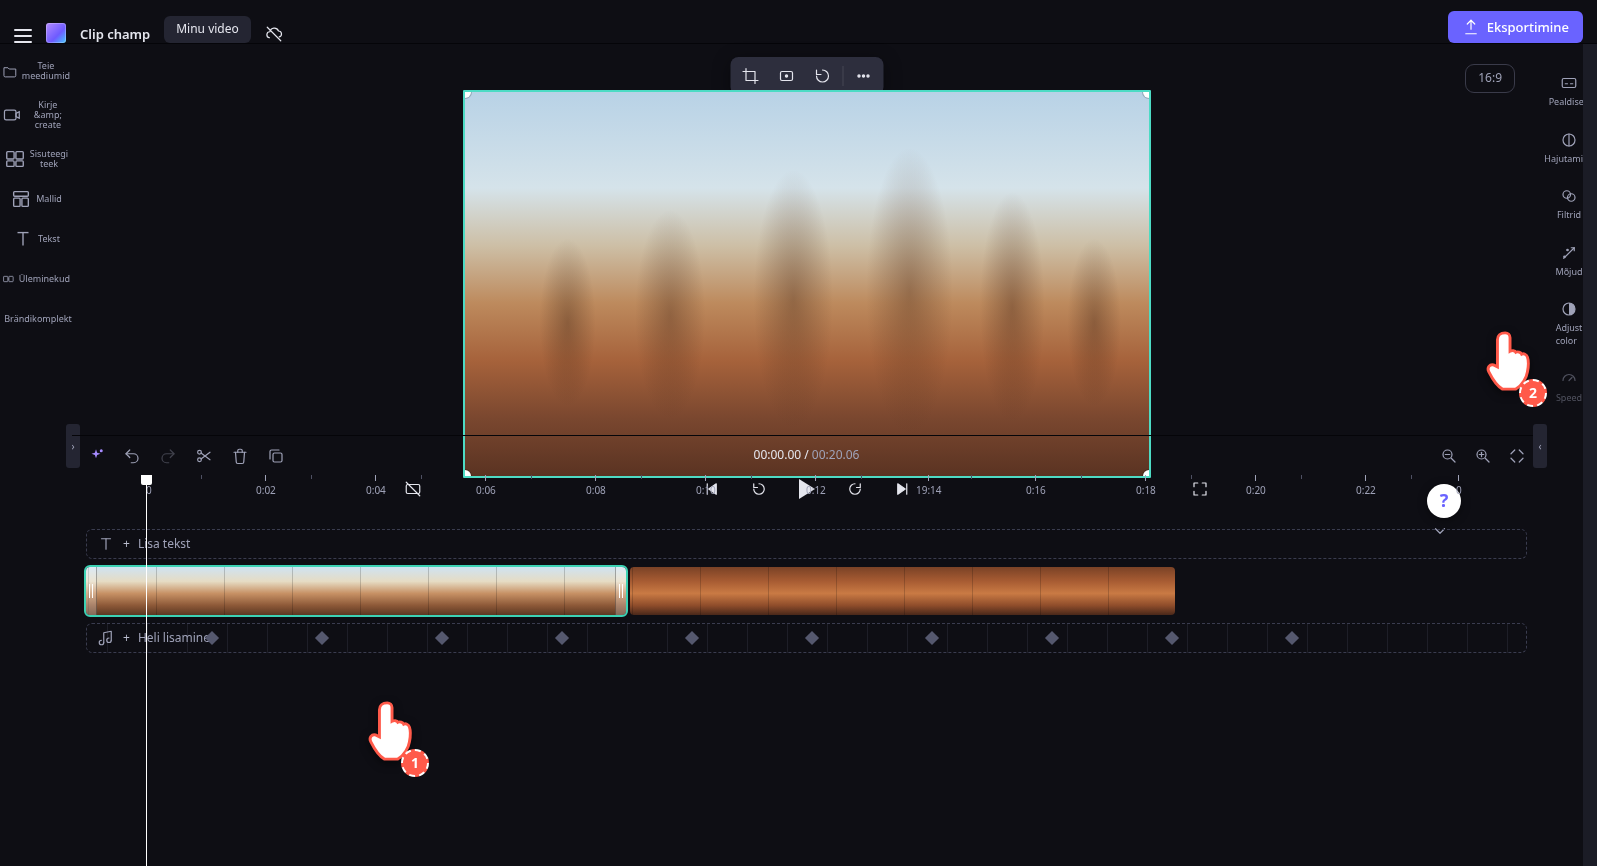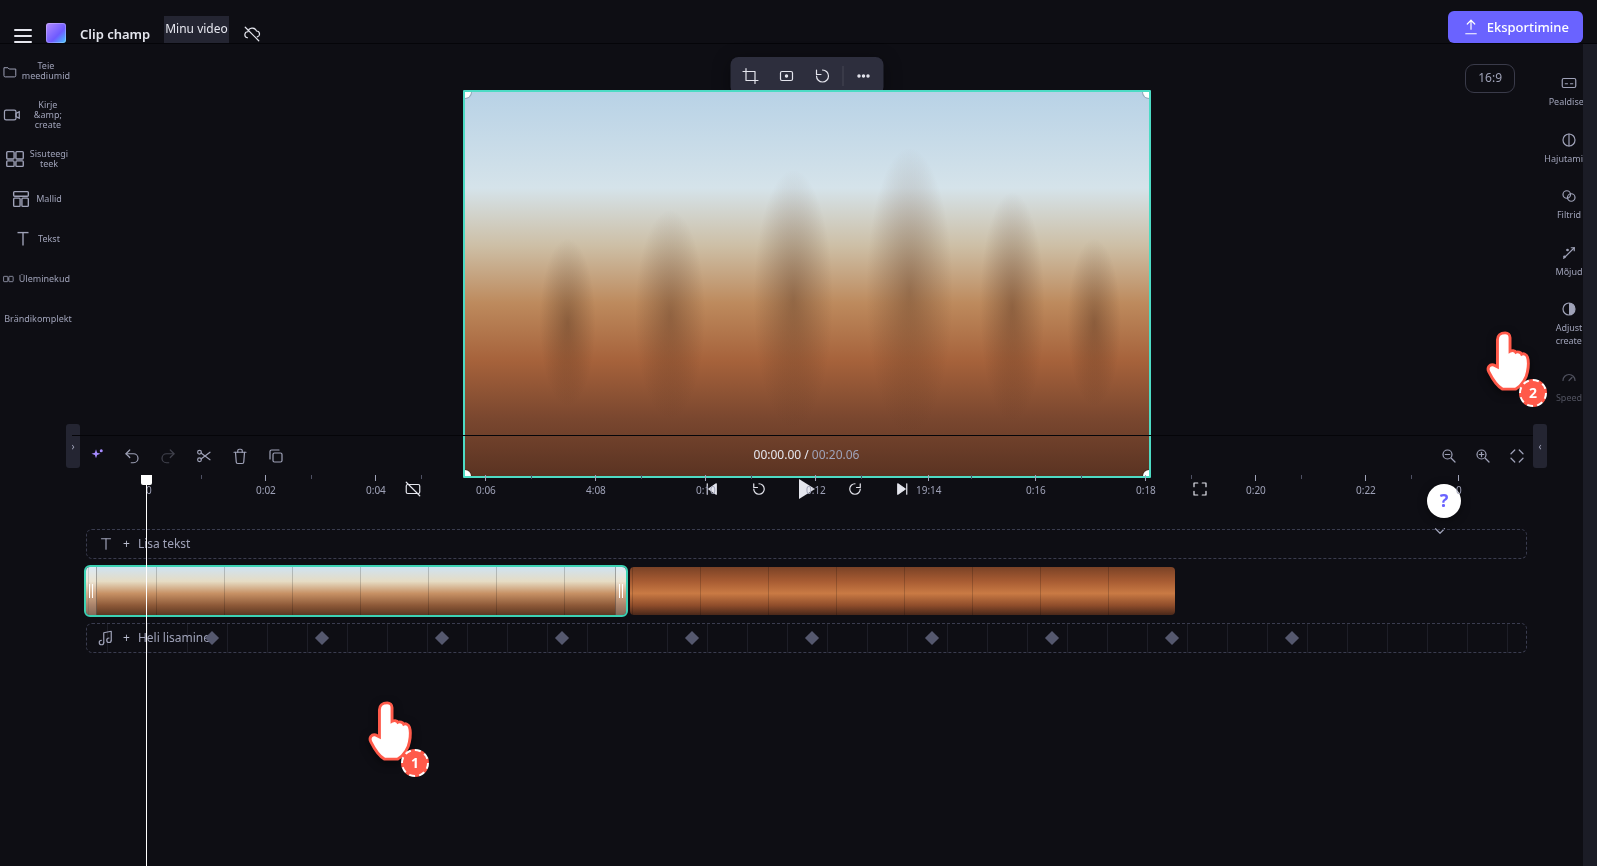--- a/index.html
+++ b/index.html
@@ -30,21 +30,21 @@
     height:44px;
     display:flex;align-items:flex-end;
     padding:0 14px;
     gap:14px;
     border-bottom:1px solid #050509;
   }
   .hamburger{width:18px;height:14px;display:flex;flex-direction:column;justify-content:space-between}
   .hamburger span{height:2px;background:var(--txt);border-radius:2px}
   .logo{width:20px;height:20px;border-radius:3px;background:linear-gradient(135deg,#b48bff 0%,#6e5bff 60%,#47c8ff 100%);box-shadow:inset 0 0 0 1px rgba(255,255,255,.25)}
   .appname{font-weight:600;font-size:13px}
-  .proj-chip{background:var(--bg3);padding:5px 1px;border-radius:0;font-size:12px;color:var(--txt)}
+  .proj-chip{background:var(--bg3);padding:5px 12px;border-radius:6px;font-size:12px;color:var(--txt)}
   .top-spacer{flex:1}
   .export-btn{
     background:var(--accent2);color:#fff;
     display:flex;align-items:center;gap:7px;
     padding:7px 14px;border-radius:6px;font-weight:500;font-size:13px;
     cursor:pointer;
   }
 
   
   .shell{display:flex;height:calc(100% - 44px)}
@@ -471,21 +471,21 @@
         <div class="tick" style="left:184px">
             <span>0:02</span>
           </div>
         <div class="tick" style="left:294px">
             <span>0:04</span>
           </div>
         <div class="tick" style="left:404px">
             <span>0:06</span>
           </div>
         <div class="tick" style="left:514px">
-            <span>4:08</span>
+            <span>0:08</span>
           </div>
         <div class="tick" style="left:624px">
             <span>0:10</span>
           </div>
         <div class="tick" style="left:734px">
             <span>0:12</span>
           </div>
         <div class="tick" style="left:844px">
             <span>19:14</span>
           </div>
@@ -593,21 +593,21 @@
           <circle cx="10" cy="8" r="1" fill="currentColor"></circle>
         </svg>
       <span>Mõjud</span>
     </div>
     <div class="ritem">
       <svg class="ic" viewBox="0 0 24 24">
           <circle cx="12" cy="12" r="8"></circle>
           <path d="M12 4a8 8 0 0 1 0 16z" fill="currentColor" stroke="none"></path>
         </svg>
       <span style="white-space:pre-line">Adjust
-create</span>
+color</span>
     </div>
     <div class="ritem" style="opacity:.45">
       <svg class="ic" viewBox="0 0 24 24">
           <path d="M4 14a8 8 0 0 1 16 0"></path>
           <path d="M12 14l4-4"></path>
         </svg>
       <span>Speed</span>
     </div>
     <div class="collapse-tab">‹</div>
   </div>

